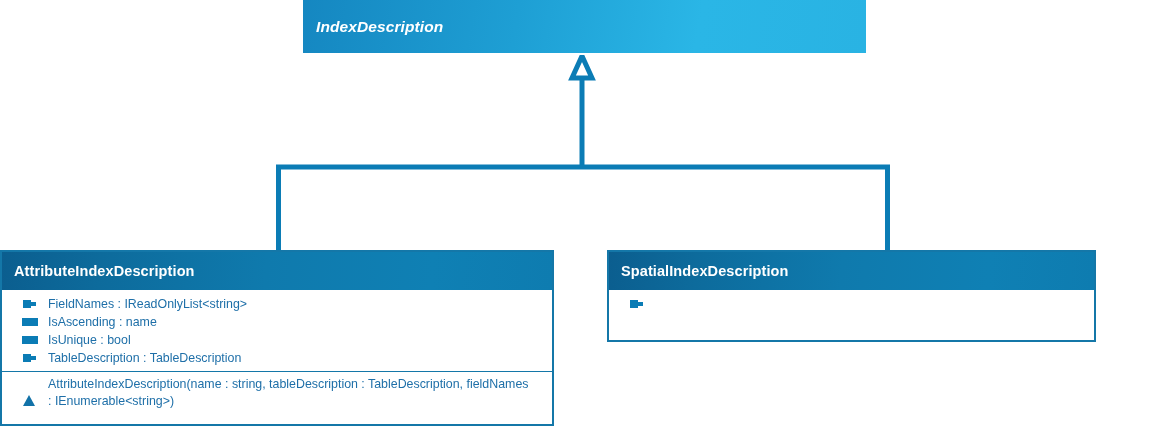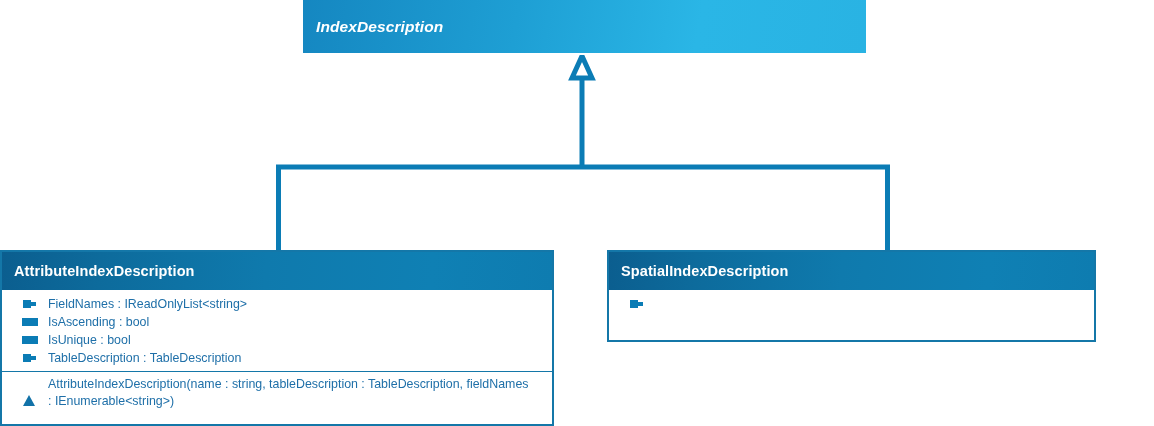--- a/index.html
+++ b/index.html
@@ -208,21 +208,21 @@
       <div class="member">
         <span class="member-icon">
             <i class="icon-prop-ro"></i>
           </span>
         <span class="member-text">FieldNames : IReadOnlyList&lt;string&gt;</span>
       </div>
       <div class="member">
         <span class="member-icon">
             <i class="icon-prop-rw"></i>
           </span>
-        <span class="member-text">IsAscending : bool</span>
+        <span class="member-text">IsAscending : name</span>
       </div>
       <div class="member">
         <span class="member-icon">
             <i class="icon-prop-rw"></i>
           </span>
         <span class="member-text">IsUnique : bool</span>
       </div>
       <div class="member">
         <span class="member-icon">
             <i class="icon-prop-ro"></i>

